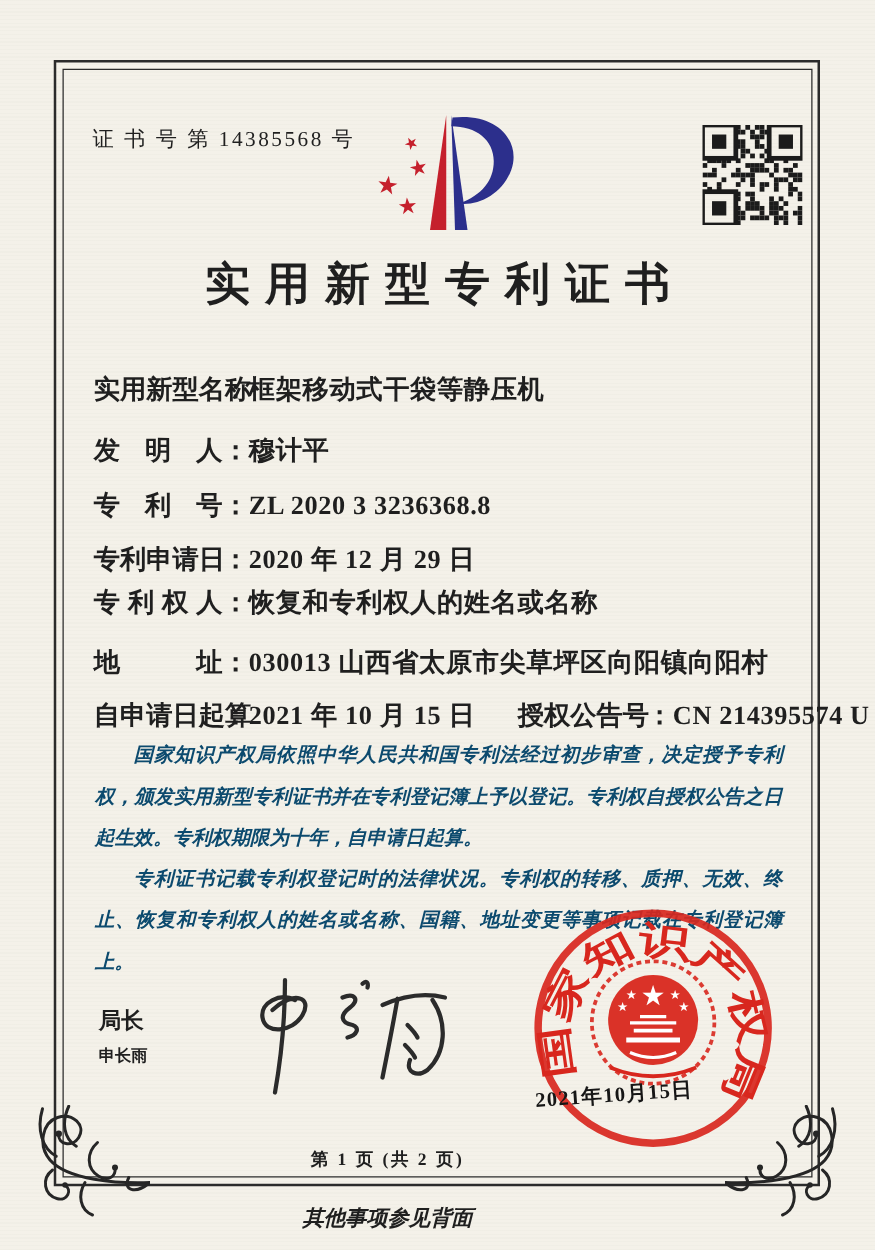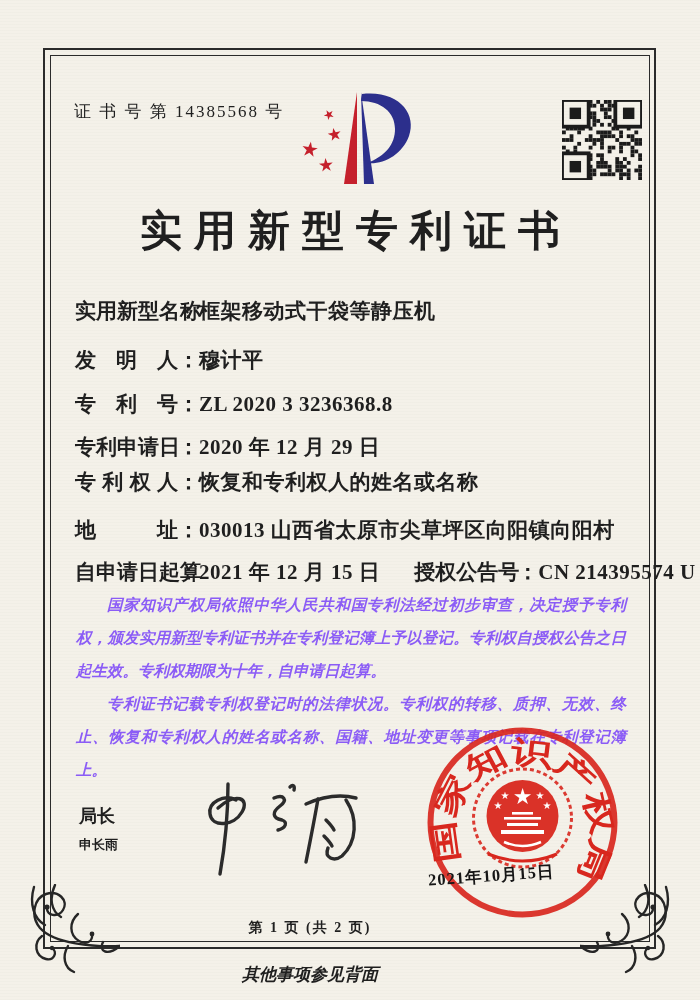--- a/index.html
+++ b/index.html
@@ -10,31 +10,31 @@
   .abs{position:absolute;}
   
   .frame-outer{left:43px;top:48px;width:609px;height:897px;border:2.5px solid #2b2b2b;}
   .frame-inner{left:49.5px;top:54.5px;width:598px;height:885px;border:1px solid #2b2b2b;}
   
   .cert-no{left:74px;top:100px;font-size:17px;font-weight:400;letter-spacing:2px;}
   .logo{left:287px;top:86px;width:132px;height:102px;}
   .logo .star{position:absolute;color:#c5202c;line-height:1;}
   .qr{left:562px;top:100px;width:80px;height:80px;}
   
-  .title{left:0;top:203px;width:700px;text-align:center;font-size:42px;font-weight:700;
+  .title{left:0;top:203px;width:700px;text-align:center;font-size:36px;font-weight:700;
          letter-spacing:12px;text-indent:12px;}
   
   .row{position:absolute;left:75px;font-size:21px;font-weight:700;white-space:nowrap;}
   .lbl{display:inline-block;width:103px;text-align:justify;text-align-last:justify;vertical-align:top;}
   .lbl2{display:inline-block;width:103px;text-align:justify;text-align-last:justify;vertical-align:top;}
   .val{letter-spacing:.5px;}
   .pair2{margin-left:34px;}
   
   .paras{left:76px;top:588px;width:550px;font-size:15.5px;line-height:33px;
-         font-style:italic;font-weight:600;color:#8b5cf6;text-align:justify;}
+         font-style:italic;font-weight:600;color:#0c4a6e;text-align:justify;}
   .paras p{margin:0;text-indent:2em;}
   
   .sig-title{left:79px;top:804px;font-size:18px;font-weight:700;}
   .sig-name{left:79px;top:836px;font-size:13px;font-weight:700;}
   .sig-svg{left:178px;top:778px;}
   
   .seal{left:420px;top:720px;width:205px;height:205px;}
   .seal-date{left:428px;top:864px;width:160px;font-size:16.5px;font-weight:700;color:#161616;
              transform:rotate(-4deg);letter-spacing:1px;}
   
@@ -219,21 +219,21 @@
 <div class="row" style="top:433px;">
   <span class="lbl">专利申请日</span><span>：</span><span class="val">2020 年 12 月 29 日</span>
 </div>
 <div class="row" style="top:468px;">
   <span class="lbl">专利权人</span><span>：</span><span class="val">恢复和专利权人的姓名或名称</span>
 </div>
 <div class="row" style="top:516px;">
   <span class="lbl">地址</span><span>：</span><span class="val">030013 山西省太原市尖草坪区向阳镇向阳村</span>
 </div>
 <div class="row" style="top:558px;">
-  <span class="lbl">自申请日起算</span><span>：</span><span class="val">2021 年 12 月 15 日</span><span class="pair2"></span><span class="lbl2">授权公告号</span><span>：</span><span class="val">CN 214395574 U</span>
+  <span class="lbl">自申请日起算</span><span>：</span><span class="val">2021 年 10 月 15 日</span><span class="pair2"></span><span class="lbl2">授权公告号</span><span>：</span><span class="val">CN 214395574 U</span>
 </div>
 
 <div class="abs paras">
   <p>国家知识产权局依照中华人民共和国专利法经过初步审查，决定授予专利权，颁发实用新型专利证书并在专利登记簿上予以登记。专利权自授权公告之日起生效。专利权期限为十年，自申请日起算。</p>
   <p>专利证书记载专利权登记时的法律状况。专利权的转移、质押、无效、终止、恢复和专利权人的姓名或名称、国籍、地址变更等事项记载在专利登记簿上。</p>
 </div>
 
 <div class="abs sig-title">局长</div>
 <div class="abs sig-name">申长雨</div>
 <svg class="abs sig-svg" width="195" height="100" viewBox="0 0 195 100">

